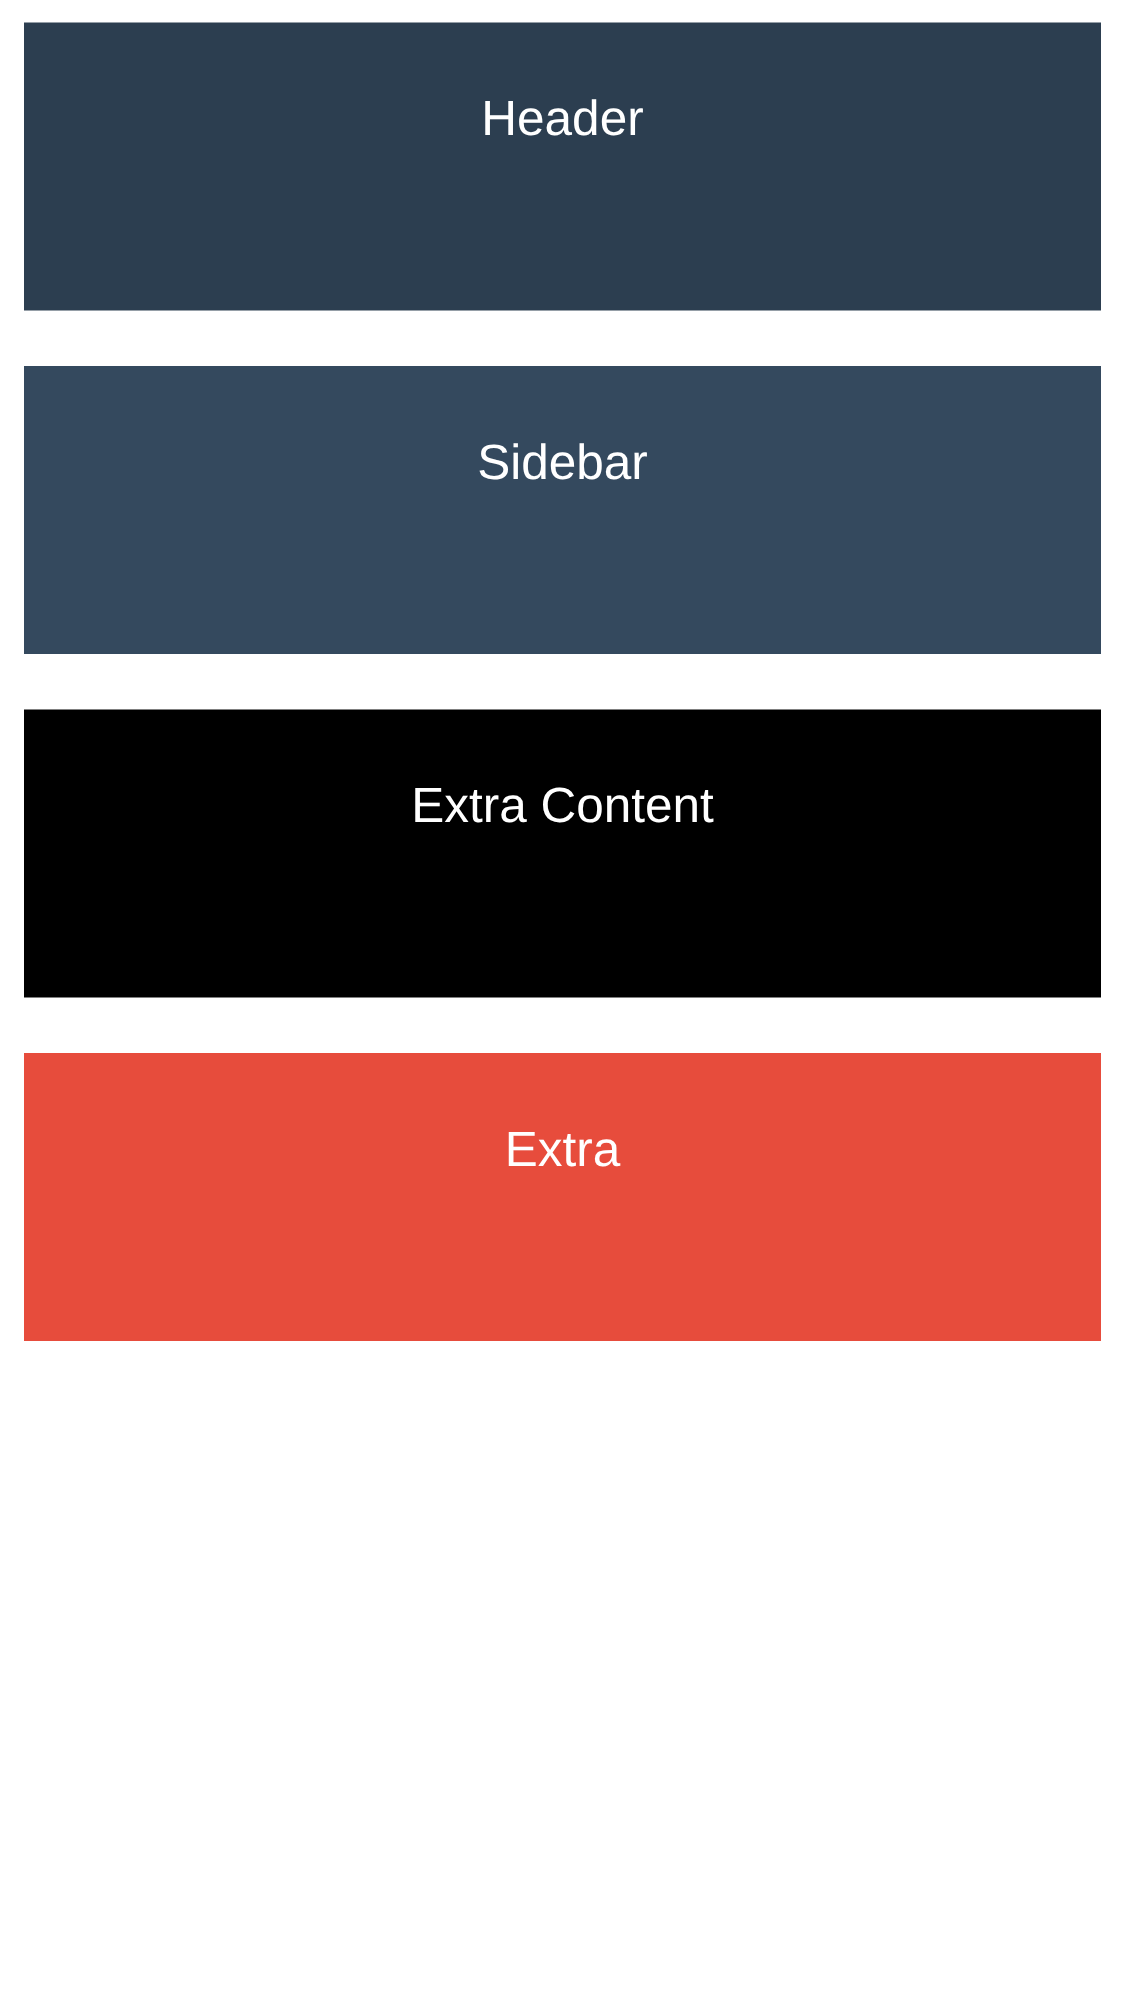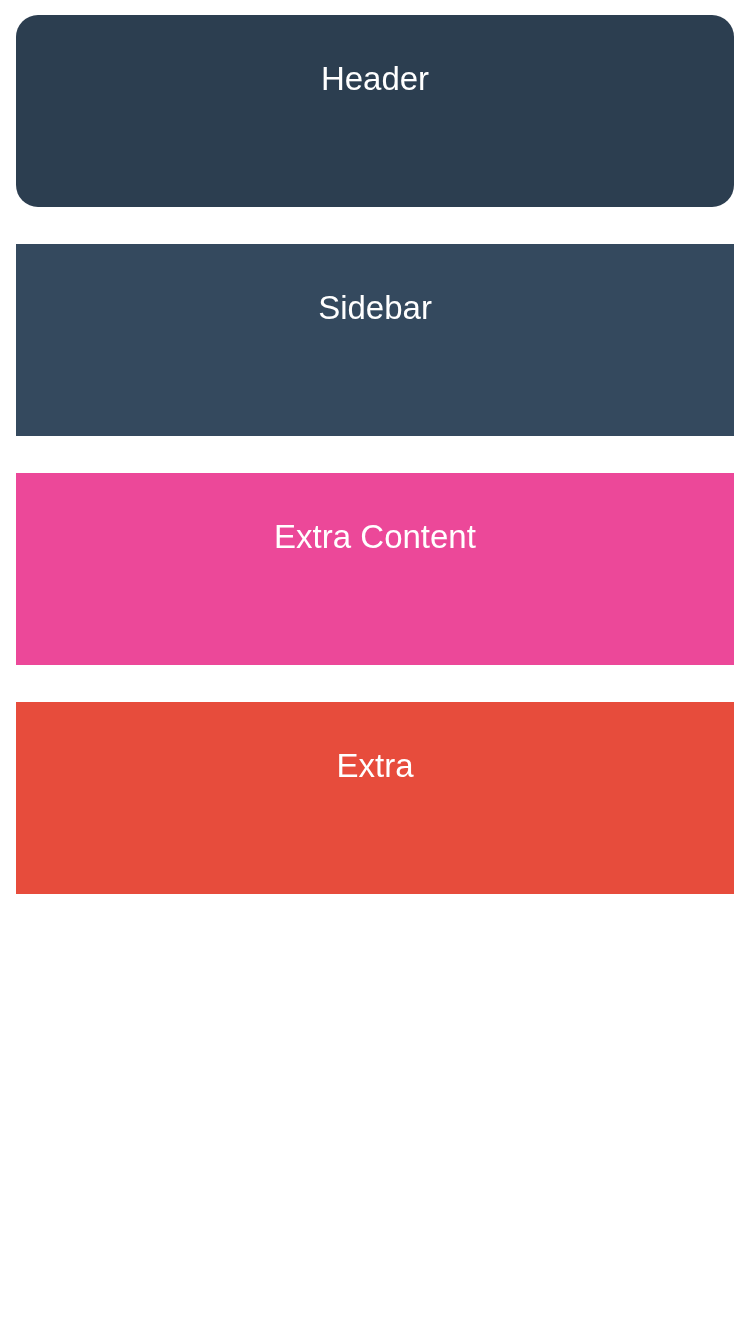--- a/index.html
+++ b/index.html
@@ -37,30 +37,30 @@
     color: rgba(255, 255, 255, 0.6);
     letter-spacing: 0.3px;
     white-space: nowrap;
   }
 </style>
 </head>
 <body>
 
 <div class="screen">
 
-  <div class="block" style="background-color: rgb(44, 62, 80); border-radius: 22px;">
+  <div class="block" style="background-color: rgb(44, 62, 80);">
     <span>Header</span>
   </div>
 
   <div class="block" style="background-color: rgb(52, 73, 94);">
     <span>Sidebar</span>
   </div>
 
 
-  <div class="block" style="background-color: #ec4899;">
+  <div class="block" style="background-color: #000000;">
     <span>Extra Content</span>
   </div>
 
 
   <div class="block" style="background-color: rgb(231, 76, 60);">
     <span>Extra</span>
   </div>
 
   <div class="watermark" style="color: rgba(255, 255, 255, 0.6);">CSDN @ZY.web</div>
 

